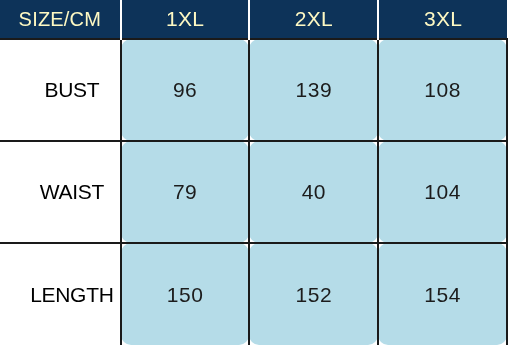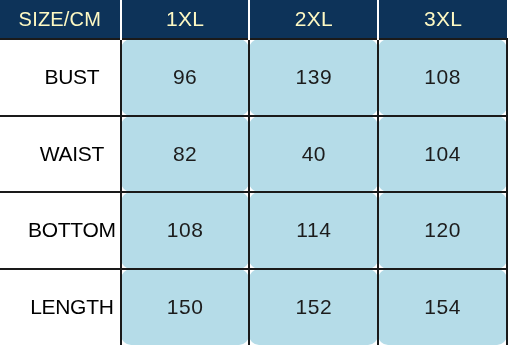--- a/index.html
+++ b/index.html
@@ -105,29 +105,23 @@
 
   <tbody>
     <tr>
       <td class="label-cell">BUST</td>
       <td class="value-cell">96</td>
       <td class="value-cell">139</td>
       <td class="value-cell">108</td>
     </tr>
     <tr>
       <td class="label-cell">WAIST</td>
-      <td class="value-cell">82</td>
+      <td class="value-cell">79</td>
       <td class="value-cell">40</td>
       <td class="value-cell">104</td>
-    </tr>
-    <tr>
-      <td class="label-cell">BOTTOM</td>
-      <td class="value-cell">108</td>
-      <td class="value-cell">114</td>
-      <td class="value-cell">120</td>
     </tr>
     <tr>
       <td class="label-cell">LENGTH</td>
       <td class="value-cell">150</td>
       <td class="value-cell">152</td>
       <td class="value-cell">154</td>
     </tr>
   </tbody>
 </table>
 

